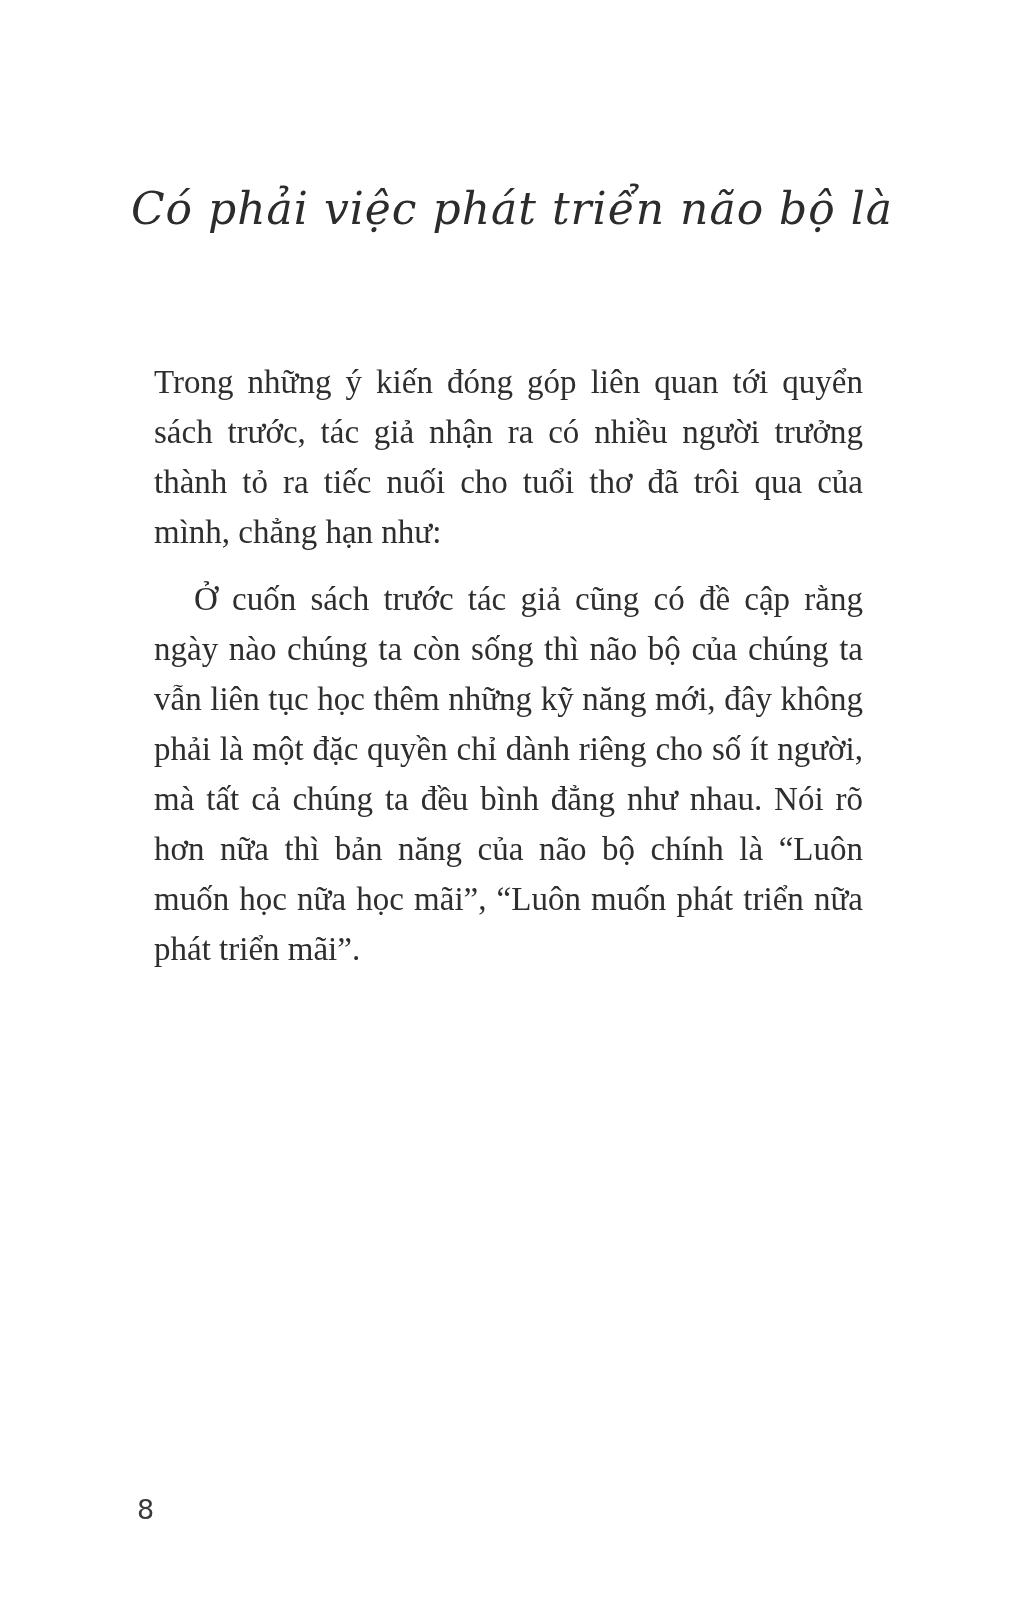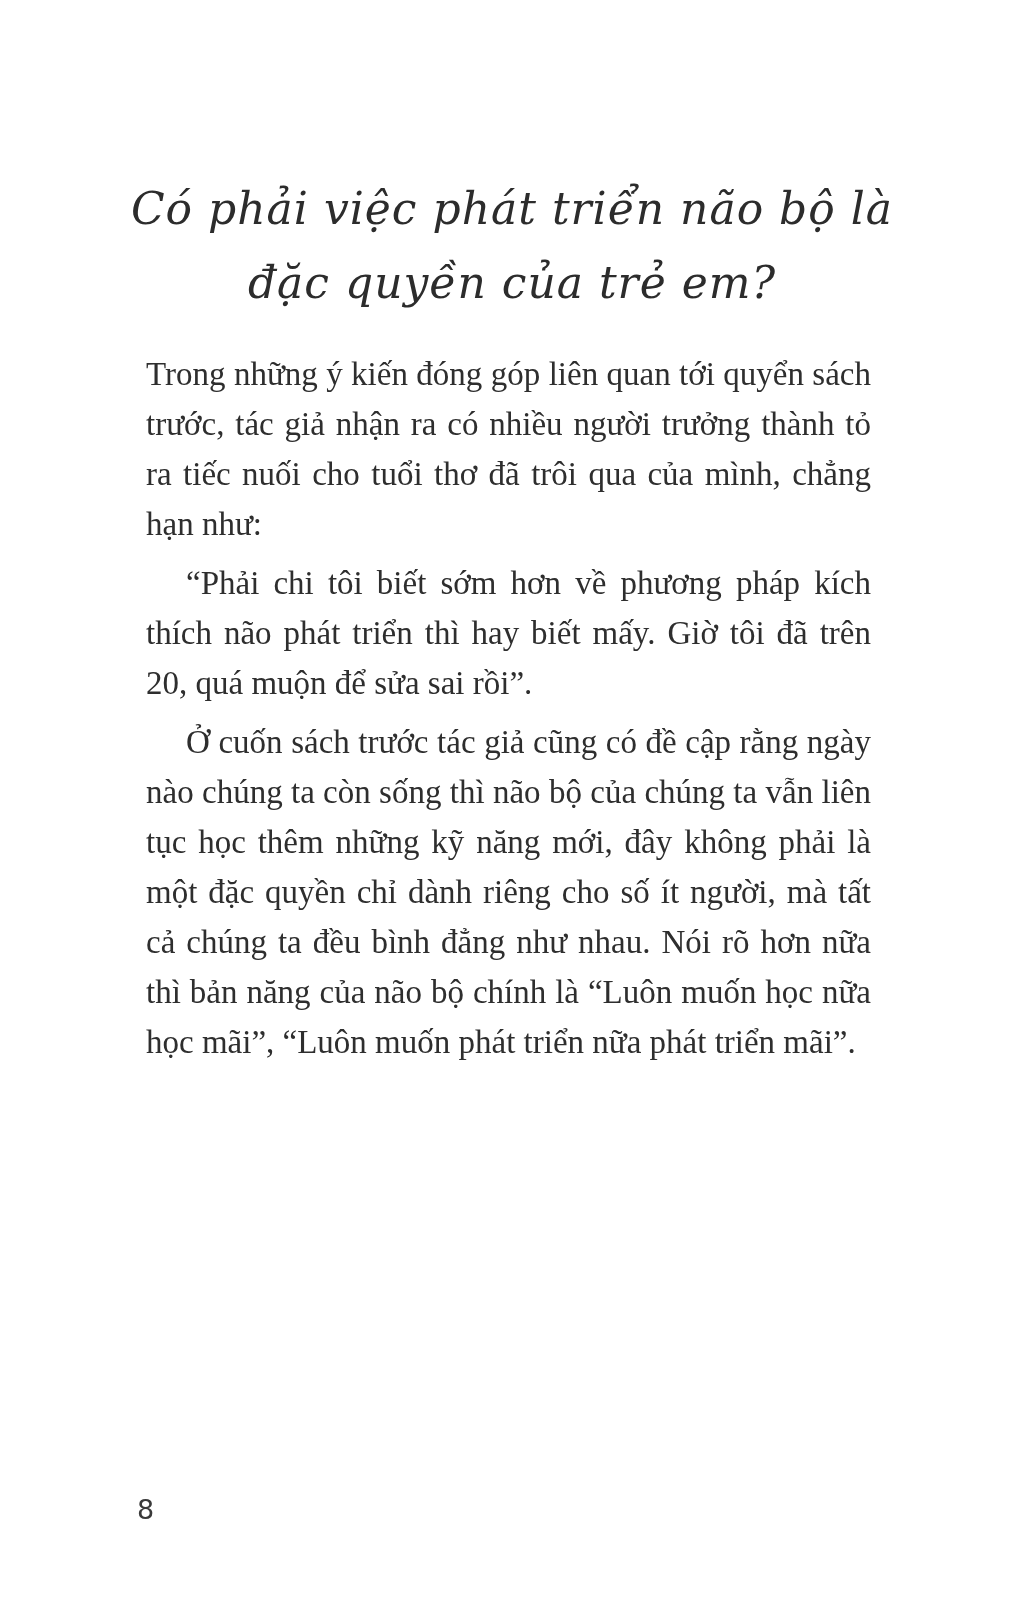--- a/index.html
+++ b/index.html
@@ -35,21 +35,21 @@
     top: 340px;
     left: 137px;
     width: 743px;
     font-family: "Liberation Serif", serif;
     font-size: 33px;
     line-height: 50px;
     color: #2e2e2e;
     text-align: justify;
   }
   .body-text p {
-    margin: 9px;
+    margin: 17px;
     padding: 0;
     text-indent: 40px;
   }
   .body-text p.first {
     text-indent: 0;
   }
   .page-number {
     position: absolute;
     left: 137px;
     top: 1494px;
@@ -58,24 +58,22 @@
     color: #3a3a3a;
   }
 </style>
 </head>
 <body>
 
 <div class="page">
 
   <h1 class="chapter-title">
     <span>Có phải việc phát triển não bộ là</span><br>
-    <span>đặc quyền của trẻ em?</span>
   </h1>
 
   <div class="body-text">
     <p class="first">Trong những ý kiến đóng góp liên quan tới quyển sách trước, tác giả nhận ra có nhiều người trưởng thành tỏ ra tiếc nuối cho tuổi thơ đã trôi qua của mình, chẳng hạn như:</p>
-    <p>“Phải chi tôi biết sớm hơn về phương pháp kích thích não phát triển thì hay biết mấy. Giờ tôi đã trên 20, quá muộn để sửa sai rồi”.</p>
     <p>Ở cuốn sách trước tác giả cũng có đề cập rằng ngày nào chúng ta còn sống thì não bộ của chúng ta vẫn liên tục học thêm những kỹ năng mới, đây không phải là một đặc quyền chỉ dành riêng cho số ít người, mà tất cả chúng ta đều bình đẳng như nhau. Nói rõ hơn nữa thì bản năng của não bộ chính là “Luôn muốn học nữa học mãi”, “Luôn muốn phát triển nữa phát triển mãi”.</p>
   </div>
 
   <div class="page-number">8</div>
 
 </div>
 
 </body></html>

